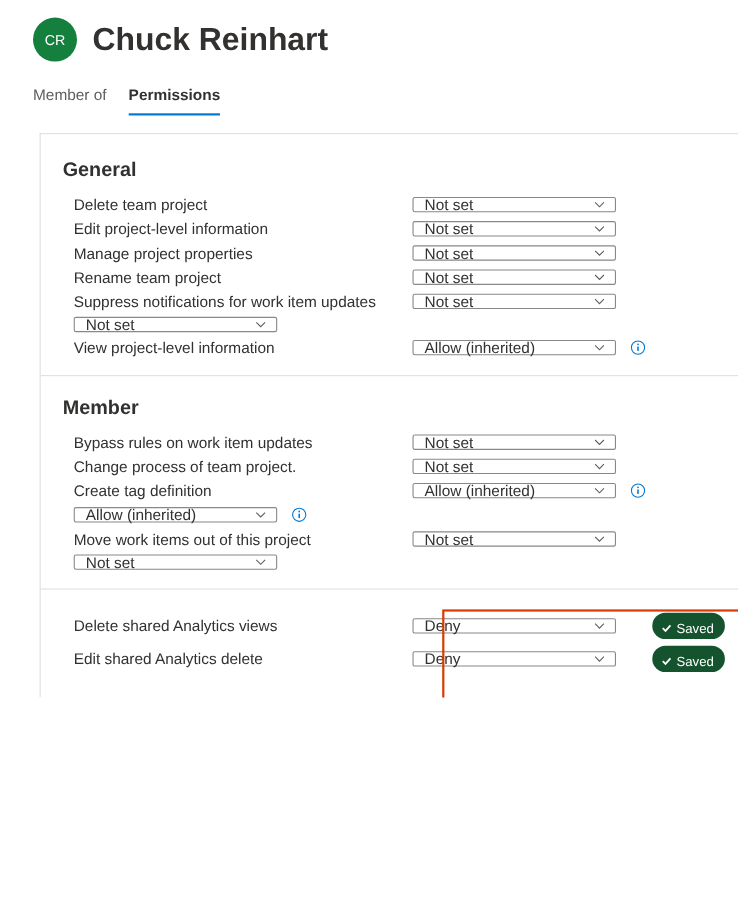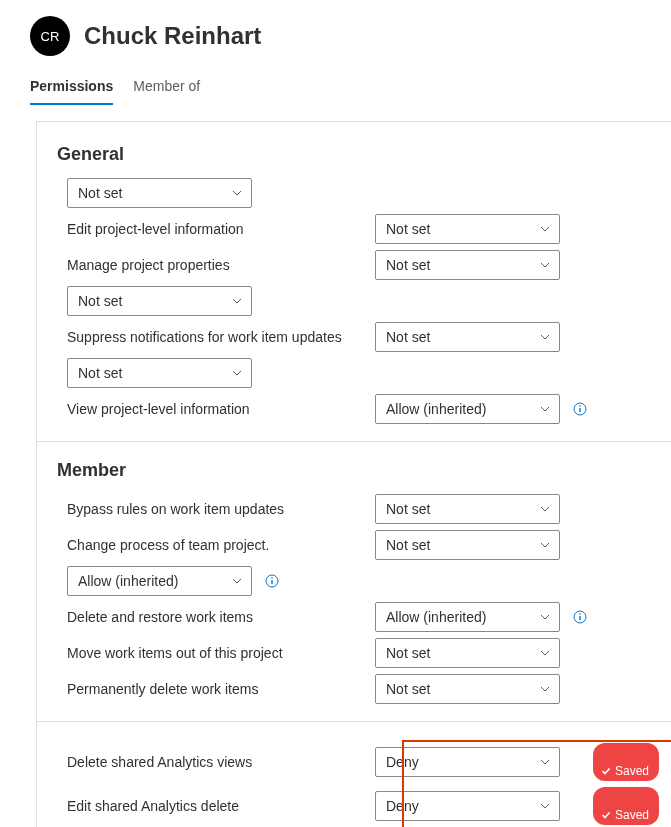--- a/index.html
+++ b/index.html
@@ -14,30 +14,30 @@
   .header {
     display: flex;
     align-items: center;
     gap: 14px;
     padding: 16px 22px 10px 30px;
   }
   .avatar {
     width: 40px;
     height: 40px;
     border-radius: 50%;
-    background: #000000;
+    background: #15803d;
     color: #fff;
     display: flex;
     align-items: center;
     justify-content: center;
     font-size: 13px;
     flex-shrink: 0;
   }
   .page-title {
-    font-size: 24px;
+    font-size: 29px;
     font-weight: 600;
   }
   .tabs {
     display: flex;
     gap: 20px;
     padding: 0 30px;
     border-bottom: 1px solid transparent;
     margin-top: 4px;
   }
   .tab {
@@ -86,21 +86,21 @@
     align-items: center;
     padding: 3px 12px 3px 10px;
     gap: 8px;
   }
   .perm-label {
     flex: 0 0 300px;
     font-size: 14px;
   }
   .perm-select {
     width: 185px;
-    height: 30px;
+    height: 14px;
     border: 1px solid #8a8886;
     border-radius: 2px;
     background: #fff;
     padding: 0 28px 0 10px;
     font-size: 14px;
     font-family: inherit;
     color: #323130;
     display: flex;
     align-items: center;
     position: relative;
@@ -117,24 +117,24 @@
   .info-icon {
     width: 16px;
     height: 16px;
     display: flex;
     align-items: center;
     justify-content: center;
     color: #0078d4;
     margin-left: 4px;
   }
   .saved-badge {
-    background: #ef4444;
+    background: #14532d;
     color: #fff;
     border-radius: 12px;
-    padding: 21px 10px 3px 8px;
+    padding: 7px 10px 3px 8px;
     font-size: 12px;
     display: inline-flex;
     align-items: center;
     gap: 4px;
     margin-left: auto;
   }
   .highlight-box {
     position: absolute;
     border: 2px solid #d83b01;
     pointer-events: none;
@@ -142,29 +142,30 @@
 </style>
 </head>
 <body>
 
 <div class="header">
   <div class="avatar">CR</div>
   <div class="page-title">Chuck Reinhart</div>
 </div>
 
 <div class="tabs">
+  <div class="tab">Member of</div>
   <div class="tab active">Permissions</div>
-  <div class="tab">Member of</div>
 </div>
 
 <div class="panel" id="panel">
     <div class="section" style="position: relative;">
       <div class="section-title">General</div>
       <div style="position: relative;">
         <div class="perm-row">
+          <div class="perm-label">Delete team project</div>
           <div class="perm-select">
             <span>Not set</span>
             <span class="chev">
               <svg width="12" height="12" viewBox="0 0 12 12">
                 <path d="M2 4 L6 8 L10 4" stroke="#605e5c" stroke-width="1" fill="none"></path>
               </svg>
             </span>
           </div>
         </div>
         <div class="perm-row">
@@ -183,20 +184,21 @@
           <div class="perm-select">
             <span>Not set</span>
             <span class="chev">
               <svg width="12" height="12" viewBox="0 0 12 12">
                 <path d="M2 4 L6 8 L10 4" stroke="#605e5c" stroke-width="1" fill="none"></path>
               </svg>
             </span>
           </div>
         </div>
         <div class="perm-row">
+          <div class="perm-label">Rename team project</div>
           <div class="perm-select">
             <span>Not set</span>
             <span class="chev">
               <svg width="12" height="12" viewBox="0 0 12 12">
                 <path d="M2 4 L6 8 L10 4" stroke="#605e5c" stroke-width="1" fill="none"></path>
               </svg>
             </span>
           </div>
         </div>
         <div class="perm-row">
@@ -259,38 +261,38 @@
           <div class="perm-select">
             <span>Not set</span>
             <span class="chev">
               <svg width="12" height="12" viewBox="0 0 12 12">
                 <path d="M2 4 L6 8 L10 4" stroke="#605e5c" stroke-width="1" fill="none"></path>
               </svg>
             </span>
           </div>
         </div>
         <div class="perm-row">
+          <div class="perm-label">Create tag definition</div>
           <div class="perm-select">
             <span>Allow (inherited)</span>
             <span class="chev">
               <svg width="12" height="12" viewBox="0 0 12 12">
                 <path d="M2 4 L6 8 L10 4" stroke="#605e5c" stroke-width="1" fill="none"></path>
               </svg>
             </span>
           </div>
           <span class="info-icon">
             <svg width="14" height="14" viewBox="0 0 14 14">
               <circle cx="7" cy="7" r="6" stroke="#0078d4" stroke-width="1" fill="none"></circle>
               <circle cx="7" cy="4" r="0.8" fill="#0078d4"></circle>
               <rect x="6.3" y="6" width="1.4" height="4" fill="#0078d4"></rect>
             </svg>
           </span>
         </div>
         <div class="perm-row">
-          <div class="perm-label">Delete and restore work items</div>
           <div class="perm-select">
             <span>Allow (inherited)</span>
             <span class="chev">
               <svg width="12" height="12" viewBox="0 0 12 12">
                 <path d="M2 4 L6 8 L10 4" stroke="#605e5c" stroke-width="1" fill="none"></path>
               </svg>
             </span>
           </div>
           <span class="info-icon">
             <svg width="14" height="14" viewBox="0 0 14 14">
@@ -305,21 +307,20 @@
           <div class="perm-select">
             <span>Not set</span>
             <span class="chev">
               <svg width="12" height="12" viewBox="0 0 12 12">
                 <path d="M2 4 L6 8 L10 4" stroke="#605e5c" stroke-width="1" fill="none"></path>
               </svg>
             </span>
           </div>
         </div>
         <div class="perm-row">
-          <div class="perm-label">Permanently delete work items</div>
           <div class="perm-select">
             <span>Not set</span>
             <span class="chev">
               <svg width="12" height="12" viewBox="0 0 12 12">
                 <path d="M2 4 L6 8 L10 4" stroke="#605e5c" stroke-width="1" fill="none"></path>
               </svg>
             </span>
           </div>
         </div>
       </div>

